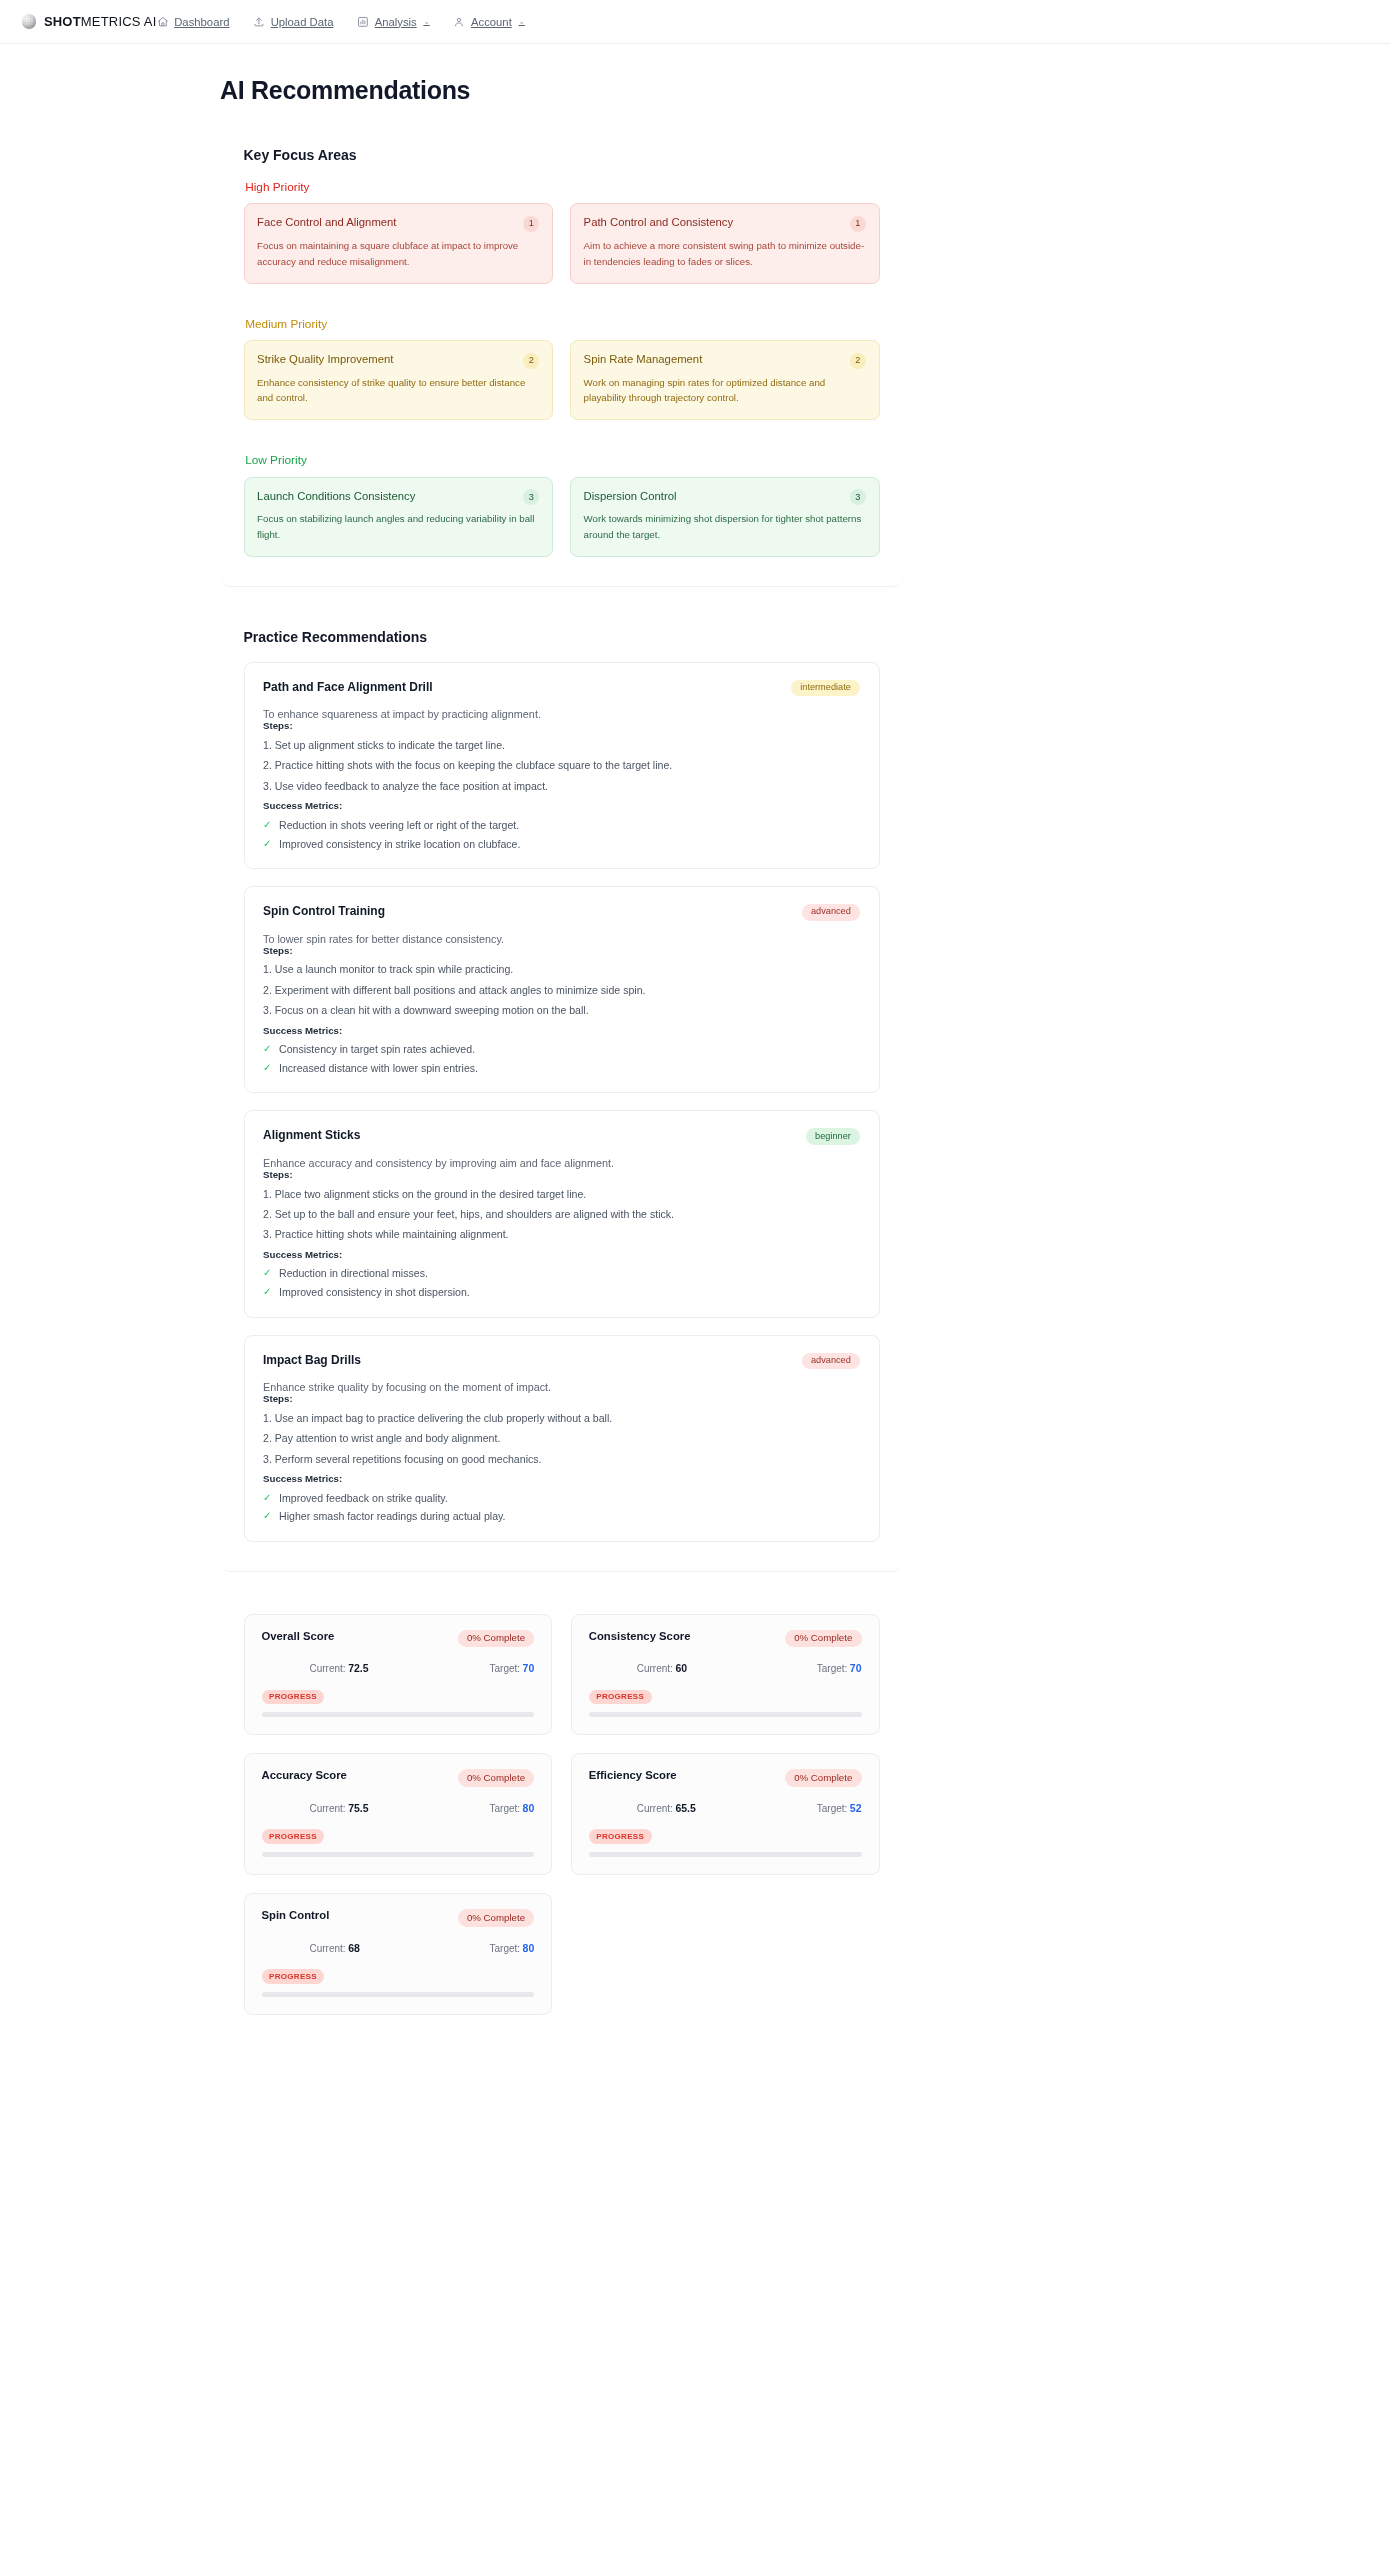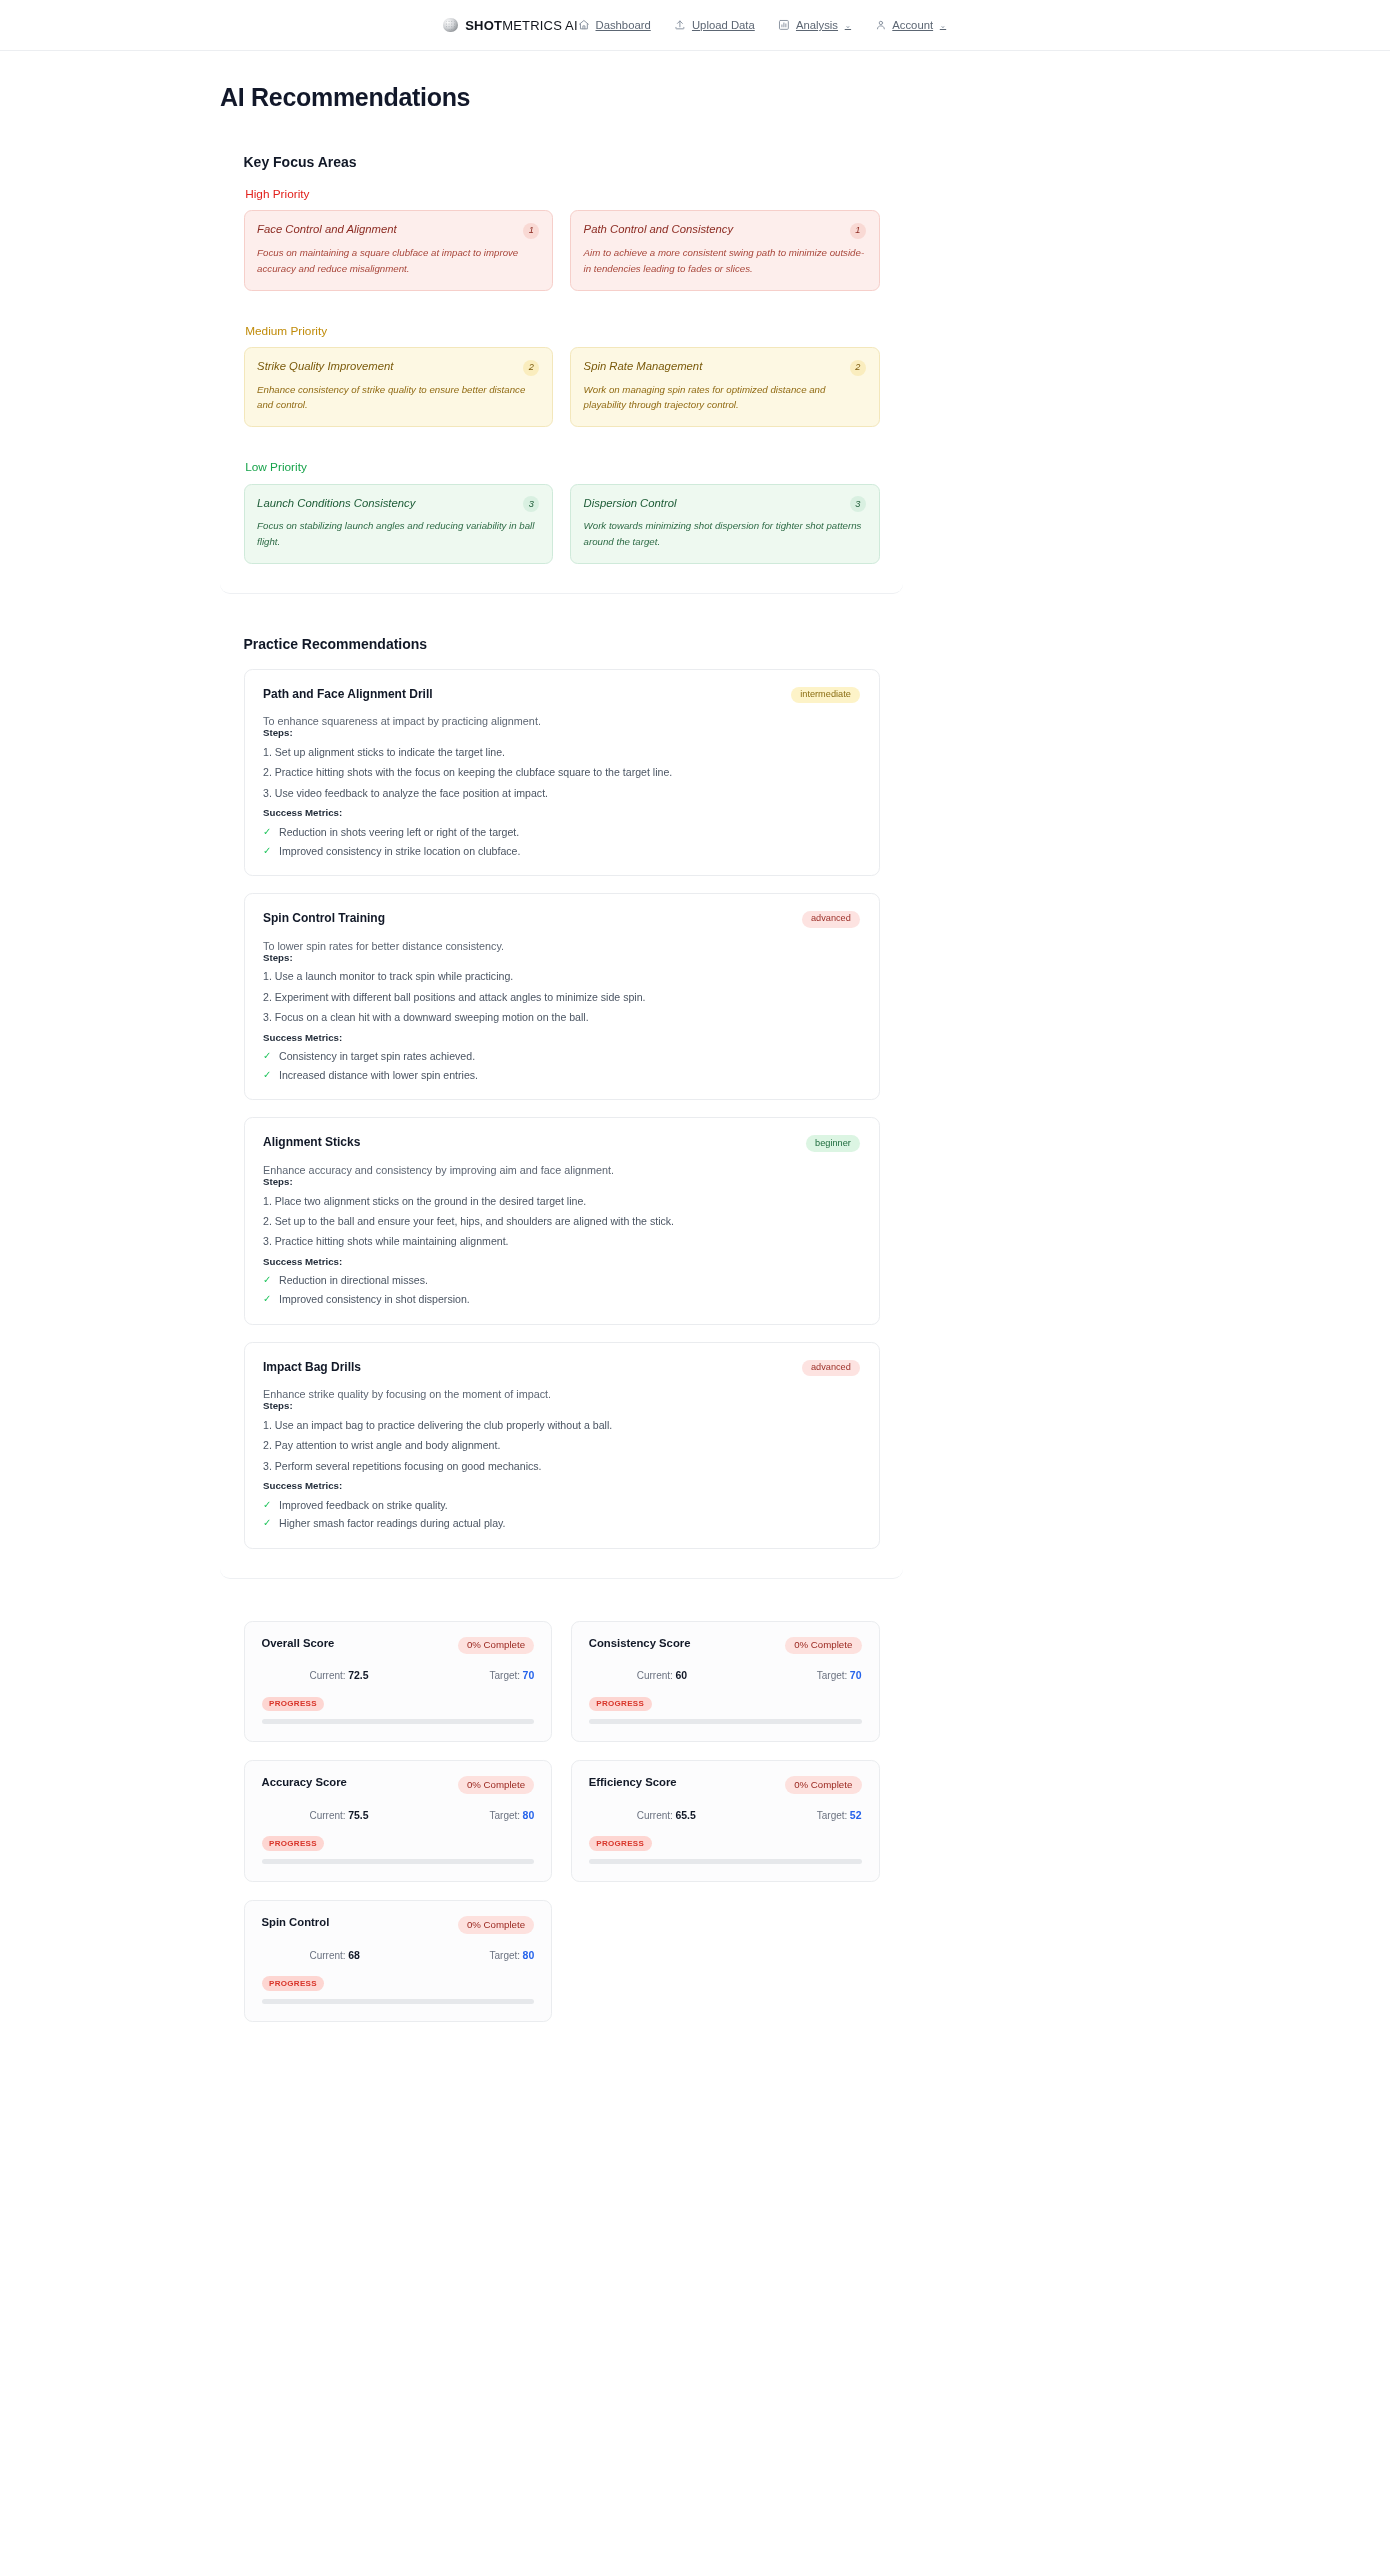--- a/index.html
+++ b/index.html
@@ -6,26 +6,26 @@
   html,body{background:#ffffff;}
   body{
     font-family:"Liberation Sans", sans-serif;
     width:1391px;
     color:#1f2430;
     -webkit-font-smoothing:antialiased;
   }
 
   
   .navbar{
-    height:51px;
+    height:44px;
     background:#ffffff;
     border-bottom:0.8px solid #eceef1;
     display:flex;
     align-items:center;
-    justify-content:center;
+    justify-content:flex-start;
     padding:0 23.5px 0 22px;
   }
   .brand{display:flex;align-items:center;gap:7.6px;}
   .brand-ball{
     width:14.3px;height:14.3px;border-radius:50%;
     background:radial-gradient(circle at 34% 30%, #fdfdfd 0%, #d3d5d8 42%, #8e9296 78%, #5d6368 100%);
     position:relative;flex:0 0 auto;
   }
   .brand-ball::after{
     content:"";position:absolute;inset:1.7px;border-radius:50%;
@@ -64,21 +64,21 @@
   
   .prio-label{font-size:11.8px;font-weight:500;margin:0 0 9.2px 1.7px;}
   .prio-label.high{color:#e2211c;}
   .prio-label.medium{color:#c08b09;}
   .prio-label.low{color:#16a34a;}
   .prio-block + .prio-block{margin-top:33px;}
 
   .focus-grid{display:grid;grid-template-columns:1fr 1fr;gap:17px;}
   .focus-card{
     border-radius:7.6px;padding:11px 12.6px 13.4px 12.6px;position:relative;
-    border:0.8px solid transparent;min-height:50px;font-style:italic;
+    border:0.8px solid transparent;min-height:50px;
   }
   .focus-card.high{background:#fdeeec;border-color:#f6cfca;}
   .focus-card.medium{background:#fdf8e3;border-color:#f3e7bb;}
   .focus-card.low{background:#eef9f0;border-color:#cfeada;}
   .focus-head{display:flex;justify-content:space-between;align-items:flex-start;gap:10px;}
   .focus-title{font-size:11.3px;font-weight:500;line-height:1.3;}
   .focus-card.high .focus-title{color:#8c2b22;}
   .focus-card.medium .focus-title{color:#7a5a0b;}
   .focus-card.low .focus-title{color:#1c5b36;}
   .focus-rank{

